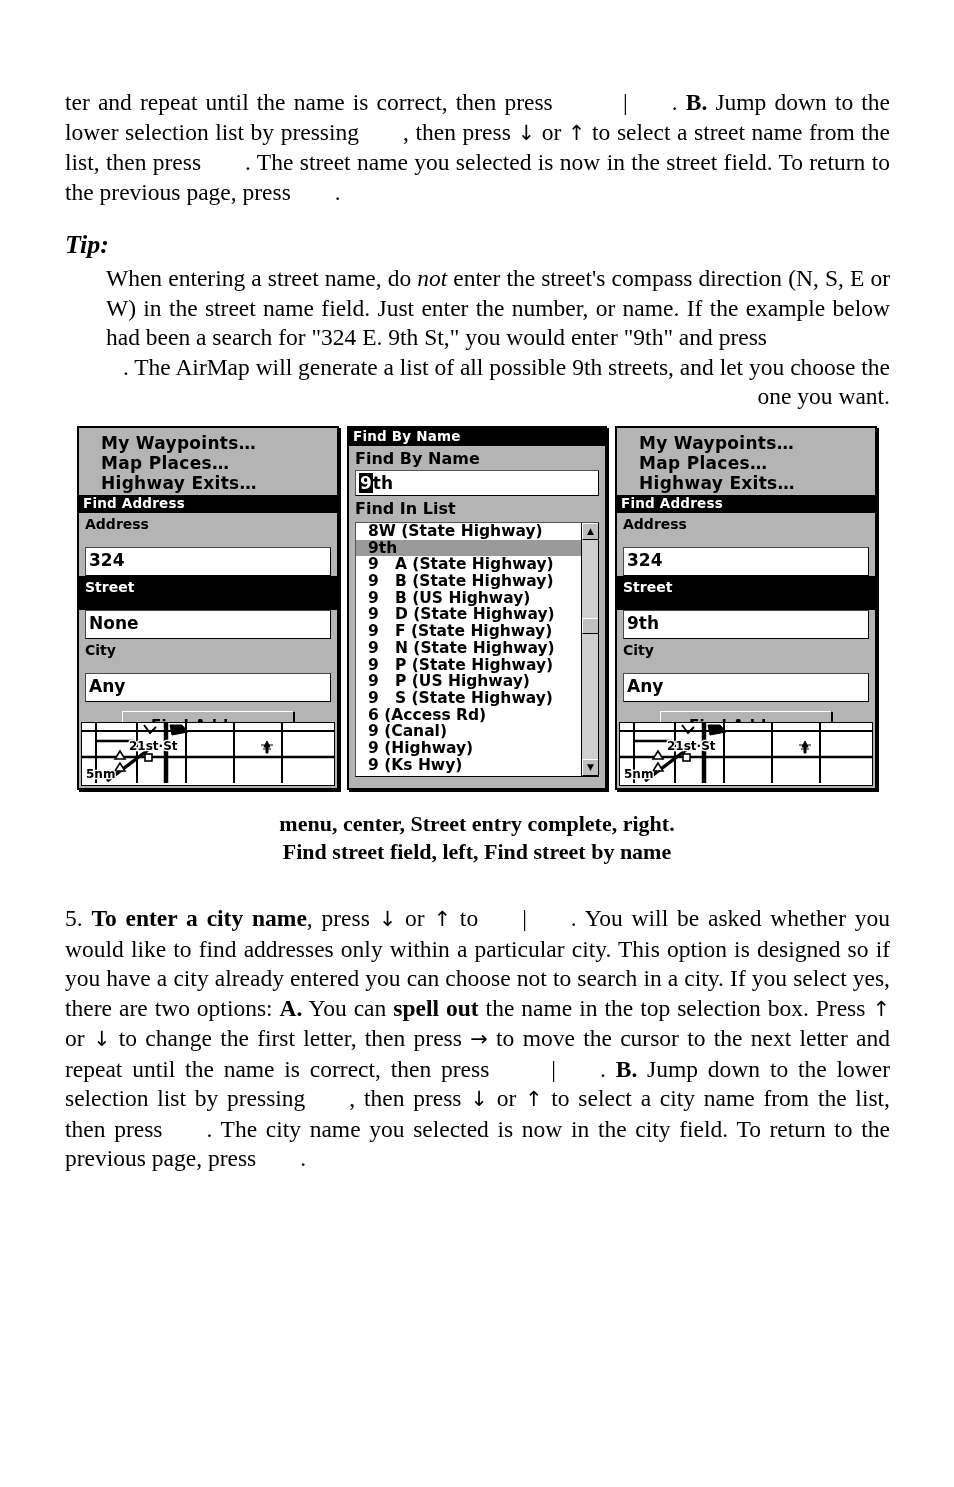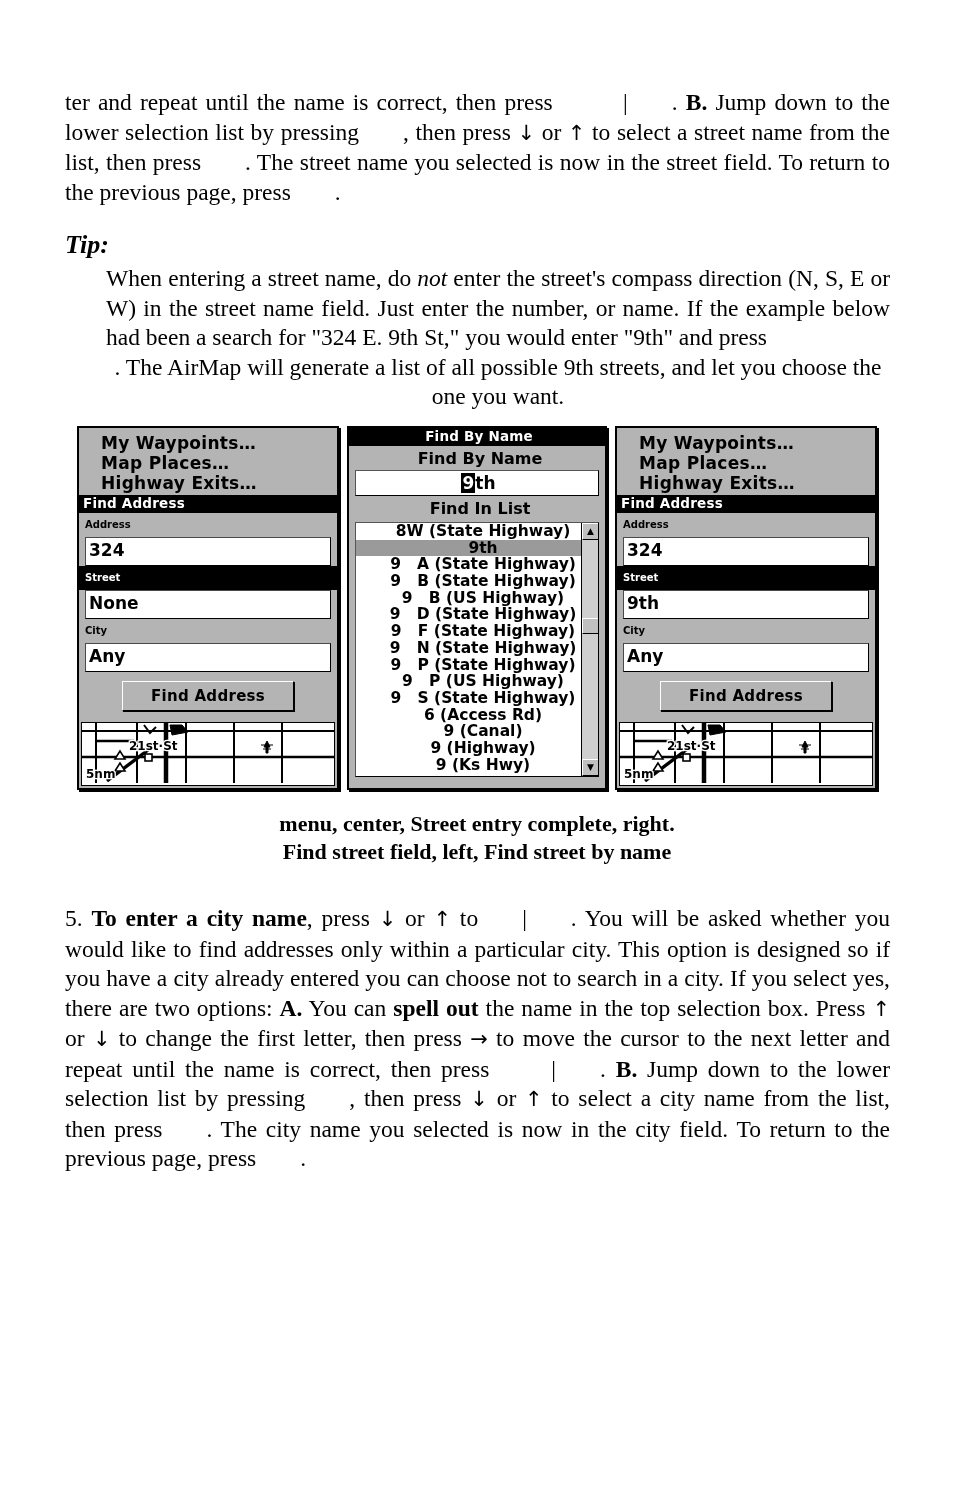--- a/index.html
+++ b/index.html
@@ -22,56 +22,56 @@
   .arrow{font-family:"DejaVu Sans",sans-serif;font-size:21px;}
 
   .tip-head{
     position:absolute;left:65px;top:230px;
     font-size:26px;font-weight:bold;font-style:italic;
   }
   .tip-body{
     position:absolute;left:106px;width:784px;top:264px;
     font-size:23.5px;line-height:29.5px;text-align:justify;
   }
-  .tip-body .lastline{display:block;text-align:center;}
+  .tip-body .lastline{display:block;text-align:right;}
 
   
   .figrow{position:absolute;left:0;top:426px;width:954px;height:366px;}
 
   .dev{
     position:absolute;top:0;height:364px;
     background:#b0b0b0;
     border:2px solid #000;
     box-sizing:border-box;
     font-family:"DejaVu Sans","Liberation Sans",sans-serif;
     box-shadow:2px 2px 0 #000;
   }
   .dev-left{left:77px;width:262px;}
-  .dev-center{left:347px;width:260px;text-align:center;}
+  .dev-center{left:347px;width:260px;}
   .dev-right{left:615px;width:262px;}
 
   
   .scr{position:absolute;left:0;top:0;right:0;bottom:0;background:#b4b4b4;}
 
   
   .menulist{padding:5px 0 2px 0;}
   .menuline{
     font-size:17px;font-weight:bold;color:#000;
     padding-left:22px;line-height:20px;letter-spacing:.3px;
   }
 
   
   .titlebar{
     background:#000;color:#fff;font-size:13.5px;font-weight:bold;
     padding:1px 0 2px 4px;line-height:15px;letter-spacing:.2px;
   }
 
   
   .flabel{
-    font-size:10px;font-weight:bold;padding:3px 0 4px 6px;line-height:17px;
+    font-size:14px;font-weight:bold;padding:3px 0 14px 6px;line-height:17px;
   }
   .flabel.sel{background:#000;color:#fff;padding-left:6px;}
 
   
   .fbox{
     margin:0 6px 0 6px;background:#fff;border:1px solid #000;
     border-top-color:#4a4a4a;border-left-color:#4a4a4a;
     font-size:17px;font-weight:bold;line-height:21px;
     padding:2px 0 3px 3px;
     height:22px;overflow:hidden;

